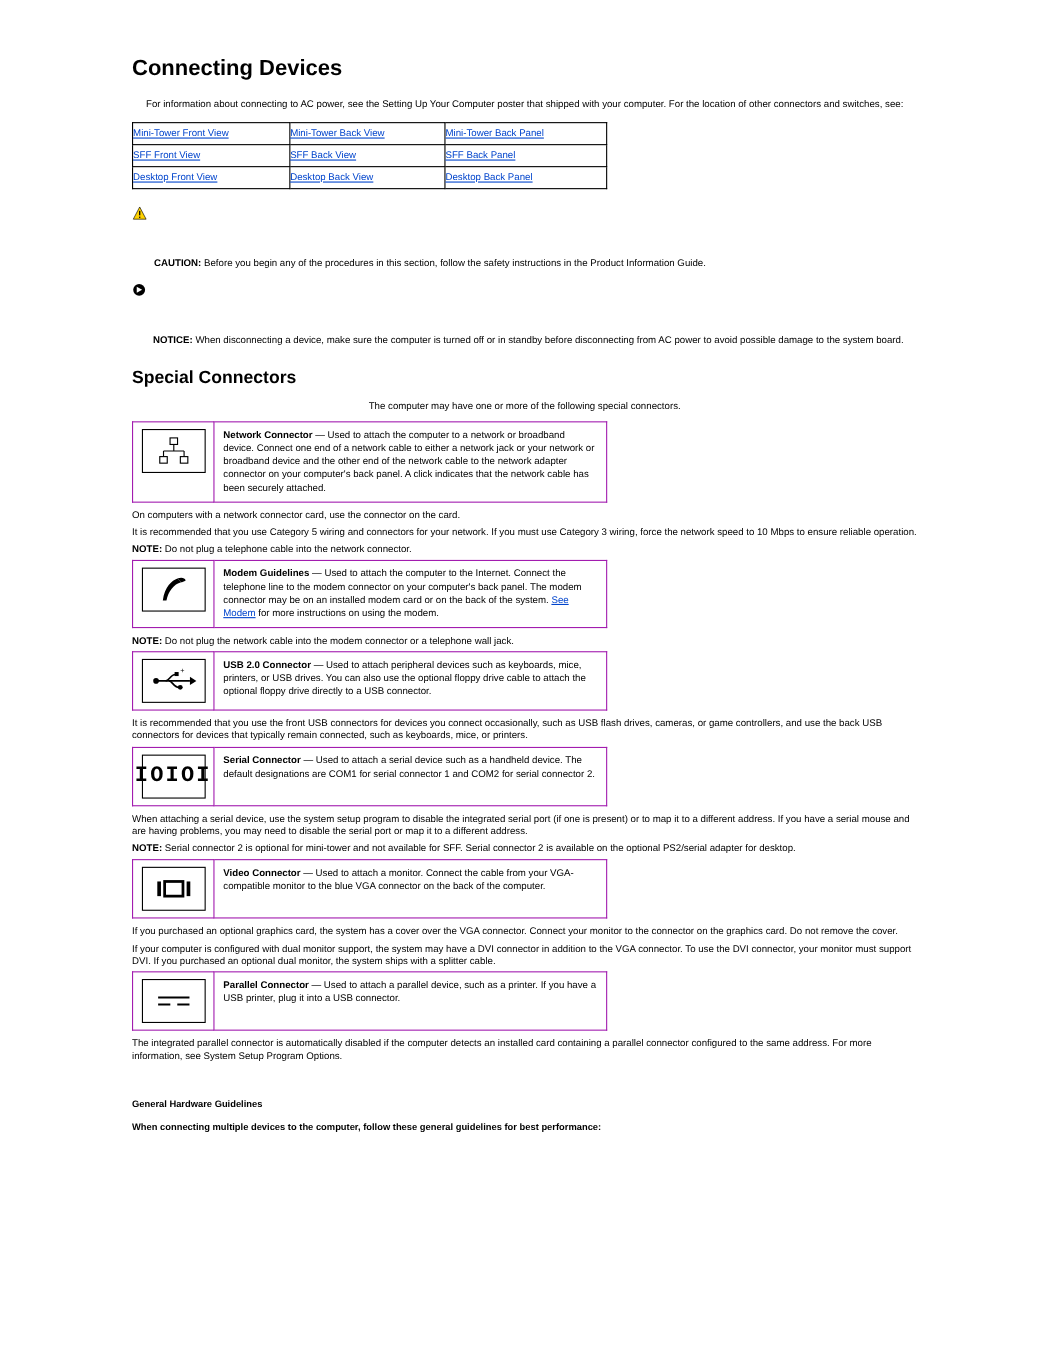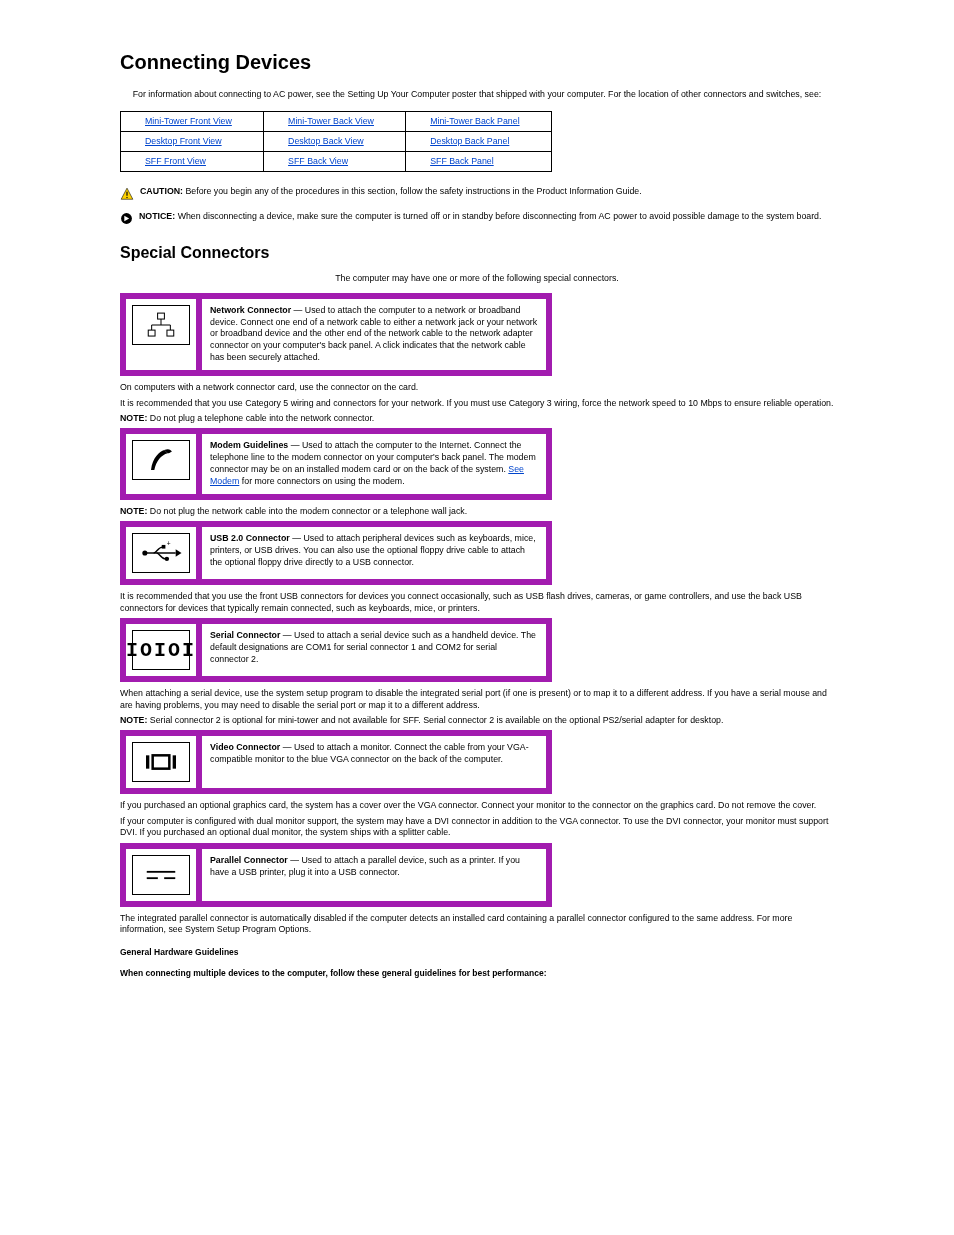--- a/index.html
+++ b/index.html
@@ -25,38 +25,39 @@
     line-height: 1.35;
     text-align: center;
   }
   table.link-table {
     border-collapse: collapse;
     width: 432px;
     margin-bottom: 14px;
   }
   table.link-table td {
     border: 1px solid #000;
-    padding: 4px 24px;
+    padding: 4px 0;
     vertical-align: top;
     white-space: nowrap;
     margin-left: 45px;
   }
   a.link {
     color: #0044cc;
     text-decoration: underline;
   }
   .note-row {
     display: flex;
     align-items: flex-start;
     gap: 6px;
     margin-bottom: 10px;
   }
   .note-row .text {
     flex: 1;
     line-height: 1.35;
+    margin-top: 48px;
   }
   .warning-icon {
     width: 14px; height: 14px;
     flex-shrink: 0;
     margin-top: 1px;
   }
   .notice-icon {
     width: 13px; height: 13px;
     flex-shrink: 0;
     margin-top: 1px;
@@ -68,21 +69,21 @@
   }
   .conn-intro {
     margin-bottom: 8px;
   }
   table.conn-table {
     border-collapse: collapse;
     width: 432px;
     margin-bottom: 6px;
   }
   table.conn-table td {
-    border: 6px solid #a21caf;
+    border: 1px solid #a21caf;
     vertical-align: top;
     padding: 6px 8px;
     line-height: 1.35;
   }
   table.conn-table td.icon-cell {
     width: 74px;
     padding: 6px;
   }
   .icon-frame {
     border: 1px solid #000;
@@ -93,21 +94,21 @@
     justify-content: center;
     margin: 0 auto;
   }
   .caption {
     font-size: 8.8px;
     margin-bottom: 4px;
     line-height: 1.3;
   }
   .sub {
     font-size: 8.5px;
-    margin-top: 12px;
+    margin-top: 32px;
   }
   .sub-indent {
     font-size: 8.5px;
     margin-top: 10px;
     padding-left: 0;
     line-height: 1.35;
     font-weight: bold;
   }
   .svg-icon { display: block; }
   .ioi {
@@ -127,28 +128,28 @@
   <div class="subtle">For information about connecting to AC power, see the Setting Up Your Computer poster that shipped with your computer. For the location of other connectors and switches, see:</div>
 
   <table class="link-table">
     <tbody>
         <tr>
       <td><a class="link">Mini-Tower Front View</a></td>
       <td><a class="link">Mini-Tower Back View</a></td>
       <td><a class="link">Mini-Tower Back Panel</a></td>
     </tr>
     <tr>
+      <td><a class="link">SFF Front View</a></td>
+      <td><a class="link">SFF Back View</a></td>
+      <td><a class="link">SFF Back Panel</a></td>
+    </tr>
+    <tr>
       <td><a class="link">Desktop Front View</a></td>
       <td><a class="link">Desktop Back View</a></td>
       <td><a class="link">Desktop Back Panel</a></td>
-    </tr>
-    <tr>
-      <td><a class="link">SFF Front View</a></td>
-      <td><a class="link">SFF Back View</a></td>
-      <td><a class="link">SFF Back Panel</a></td>
     </tr>
   </tbody>
     </table>
 
   <div class="note-row">
     <svg class="warning-icon" viewBox="0 0 24 24">
       <polygon points="12,2 22,21 2,21" fill="#ffd200" stroke="#000" stroke-width="1"></polygon>
       <rect x="11" y="8" width="2" height="7" fill="#000"></rect>
       <rect x="11" y="17" width="2" height="2" fill="#000"></rect>
     </svg>
@@ -210,21 +211,21 @@
           <svg class="svg-icon" width="34" height="30" viewBox="0 0 40 36">
             <path d="M8 30 C10 15 18 8 24 6 L28 10 C20 12 14 20 12 30 Z" fill="#000"></path>
             <path d="M24 6 C28 4 32 5 33 8 C31 9 29 10 28 10 Z" fill="#000"></path>
           </svg>
         </div>
       </td>
       <td>
         <b>Modem Guidelines</b> —
         <span>Used to attach the computer to the Internet. Connect the telephone line to the modem connector on your computer's back panel. The modem connector may be on an installed modem card or on the back of the system.</span>
         <a class="link">See Modem</a>
-        <span> for more connectors on using the modem.</span>
+        <span> for more instructions on using the modem.</span>
       </td>
     </tr>
   </tbody>
     </table>
   <div class="caption">
     <b>NOTE:</b>
     <span>Do not plug the network cable into the modem connector or a telephone wall jack.</span>
   </div>
 
   <table class="conn-table">

